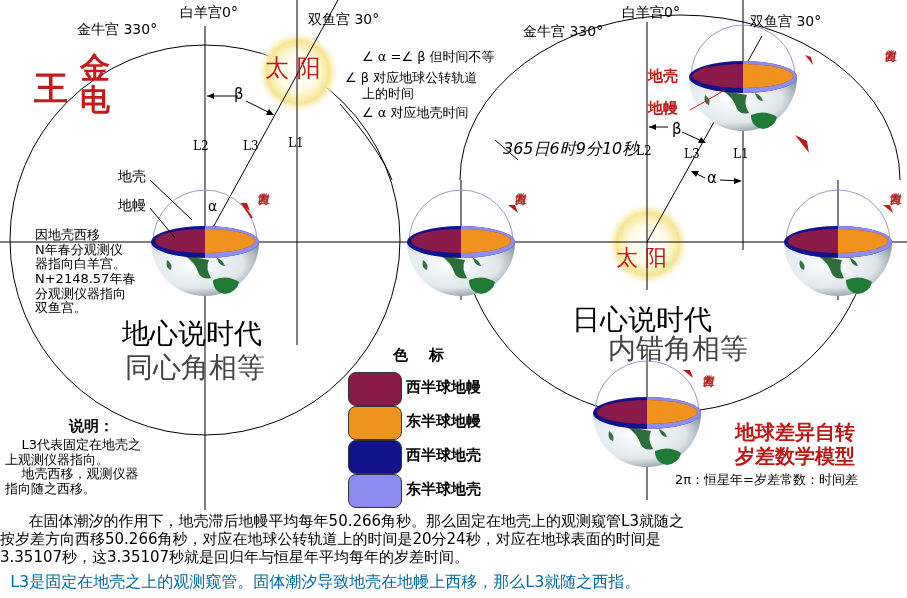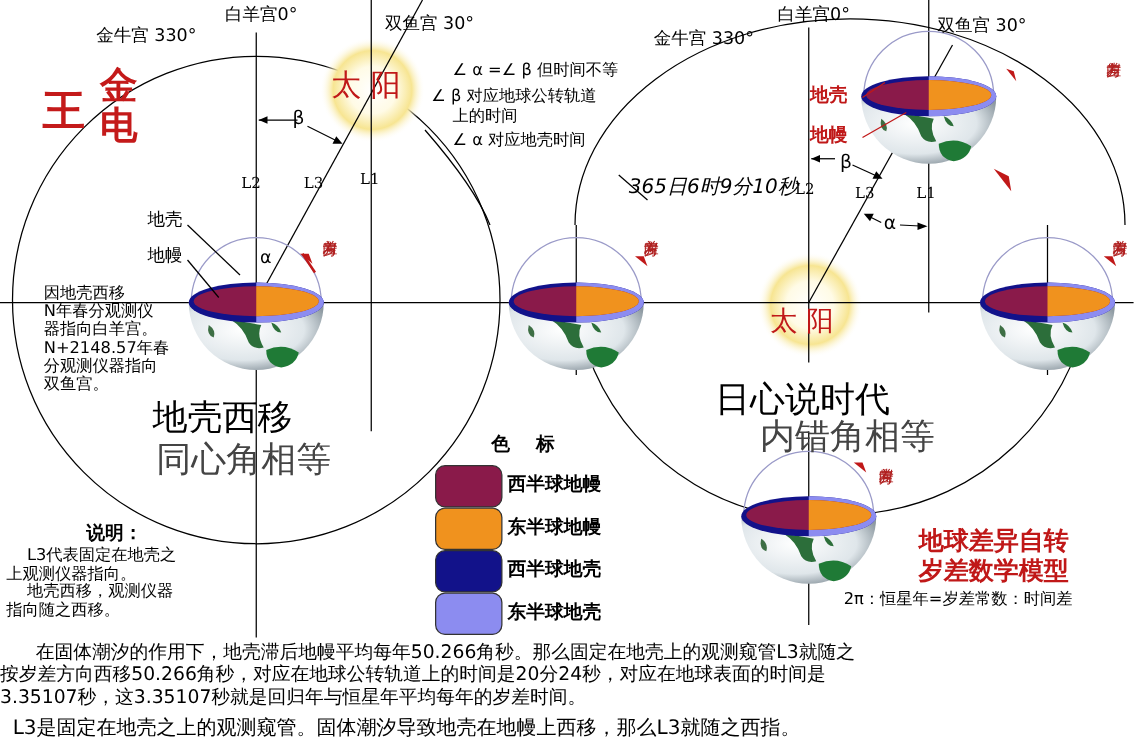--- a/index.html
+++ b/index.html
@@ -140,21 +140,21 @@
 <div class="t lbl-L" style="left:288px;top:137px;">L1</div>
 <div class="t" style="left:118px;top:168px;font-size:14px;">地壳</div>
 <div class="t" style="left:118px;top:197px;font-size:14px;">地幔</div>
 <div class="t vert darkred" style="left:258px;top:183px;">岁差方向</div>
 <div class="t note" style="left:35px;top:228px;white-space:pre;">因地壳西移
 N年春分观测仪
 器指向白羊宫。
 N+2148.57年春
 分观测仪器指向
 双鱼宫。</div>
-<div class="t big" style="left:122px;top:318px;">地壳西移</div>
+<div class="t big" style="left:122px;top:318px;">地心说时代</div>
 <div class="t big2" style="left:125px;top:352px;">同心角相等</div>
 
 <div>
   <div class="t" style="left:362px;top:50px;font-size:13px;">∠ α =∠ β  但时间不等</div>
   <div class="t" style="left:345px;top:71px;font-size:13px;">∠ β 对应地球公转轨道</div>
   <div class="t" style="left:362px;top:87px;font-size:13px;">上的时间</div>
   <div class="t" style="left:362px;top:106px;font-size:13px;">∠ α 对应地壳时间</div>
 </div>
 
 <div class="t zodiac" style="left:523px;top:23px;">金牛宫 330°</div>
@@ -201,13 +201,13 @@
 
 <div class="t" style="left:69px;top:418px;font-size:15px;font-weight:bold;text-align:right;">说明：</div>
 <div class="t note" style="left:5px;top:438px;white-space:pre;">    L3代表固定在地壳之
 上观测仪器指向。
     地壳西移，观测仪器
 指向随之西移。</div>
 
 <div class="para" style="top:512px;">      在固体潮汐的作用下，地壳滞后地幔平均每年50.266角秒。那么固定在地壳上的观测窥管L3就随之</div>
 <div class="para" style="top:530px;">按岁差方向西移50.266角秒，对应在地球公转轨道上的时间是20分24秒，对应在地球表面的时间是</div>
 <div class="para" style="top:548px;">3.35107秒，这3.35107秒就是回归年与恒星年平均每年的岁差时间。</div>
-<div class="para" style="top:573px;color:#000000;font-size:16px;">  L3是固定在地壳之上的观测窥管。固体潮汐导致地壳在地幔上西移，那么L3就随之西指。</div>
+<div class="para" style="top:573px;color:#0369a1;font-size:16px;">  L3是固定在地壳之上的观测窥管。固体潮汐导致地壳在地幔上西移，那么L3就随之西指。</div>
 
 </body></html>

